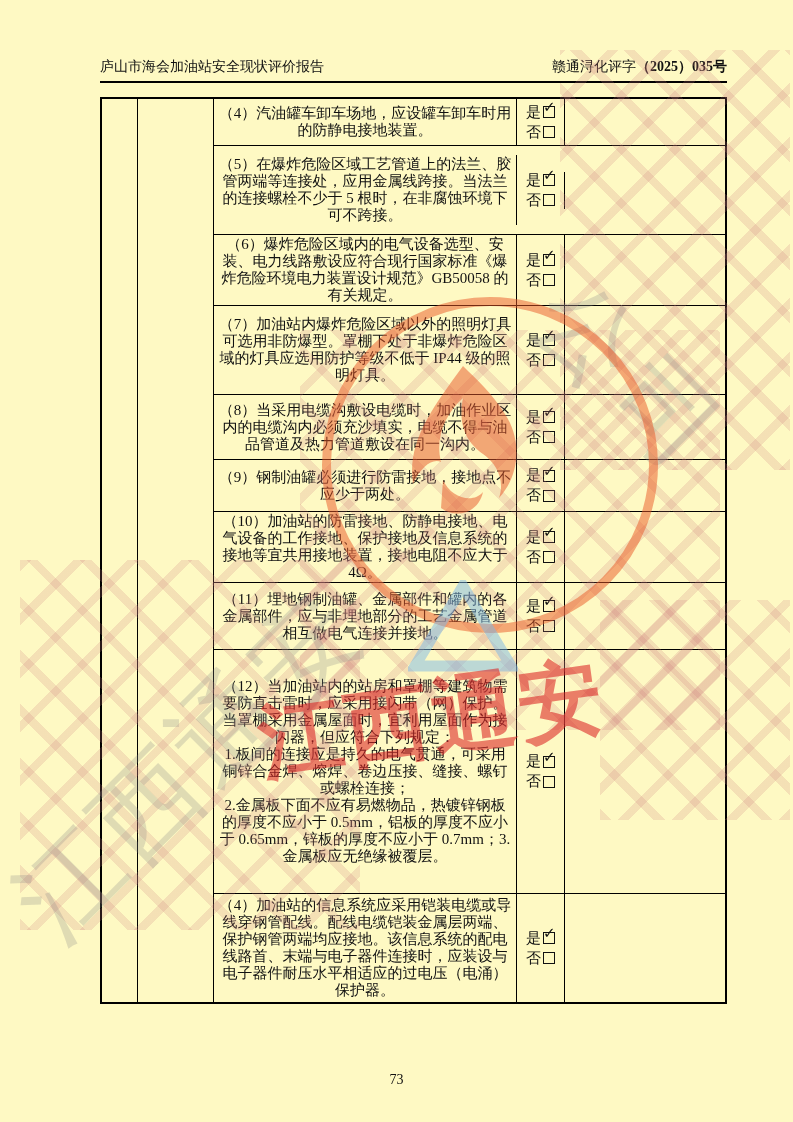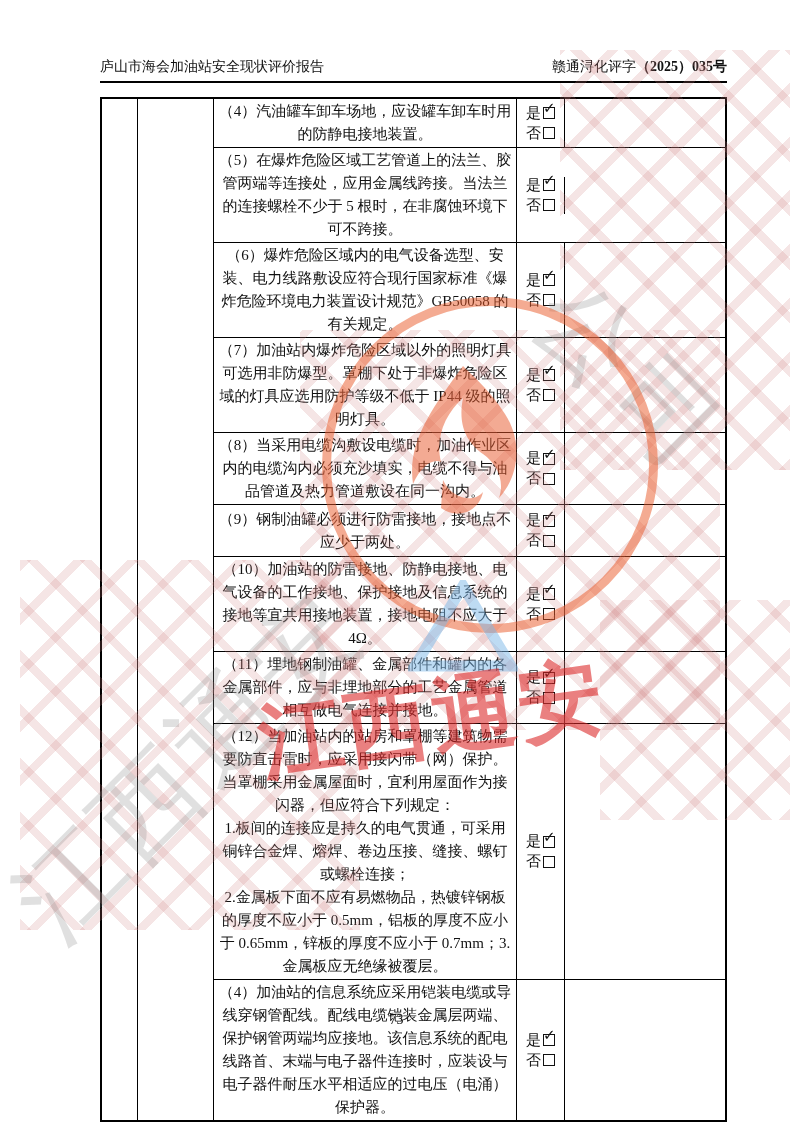--- a/index.html
+++ b/index.html
@@ -1,46 +1,46 @@
 <!DOCTYPE html>
 <html><head>
 <meta charset="utf-8">
 <style>
   html,body{margin:0;padding:0;background:#e9e9e9;}
-  .page{position:relative;width:793px;height:1122px;background:#ffffff;margin:0 auto;
+  .page{position:relative;width:793px;height:1122px;background:#fef9c3;margin:0 auto;
         overflow:hidden;font-family:"Liberation Serif","DejaVu Serif",serif;color:#111;}
 
   
   .header{position:absolute;left:100px;top:58px;width:627px;display:flex;
           justify-content:space-between;align-items:flex-end;
           border-bottom:2px solid #000;padding-bottom:5px;font-size:14px;}
   .header .right b{font-weight:bold;}
 
   
   .doc-table{position:absolute;left:100px;top:97px;width:627px;
              border:2px solid #000;display:flex;box-sizing:border-box;font-size:15px;}
   .col-a{width:35px;border-right:1px solid #000;}
   .col-b{width:75px;border-right:1px solid #000;}
   .col-rest{flex:1;display:flex;flex-direction:column;}
   .t-row{display:flex;border-bottom:1px solid #000;}
   .t-row:last-child{border-bottom:none;}
   .cell-text{width:303px;border-right:1px solid #000;display:flex;align-items:center;
              justify-content:center;text-align:center;white-space:pre-line;
-             line-height:23px;padding:1px 3px;box-sizing:border-box;}
+             line-height:17px;padding:1px 3px;box-sizing:border-box;}
   .cell-check{width:47px;border-right:1px solid #000;display:flex;flex-direction:column;
               align-items:center;justify-content:center;gap:3px;line-height:17px;}
   .cell-empty{flex:1;}
   .opt{display:flex;align-items:center;}
   .box{width:12px;height:12px;border:1.5px solid #111;display:inline-block;margin-left:2px;
        position:relative;box-sizing:border-box;overflow:visible;}
   .box span{position:absolute;left:-1px;top:-7px;font-size:15px;font-weight:bold;
             font-family:"DejaVu Sans",sans-serif;line-height:15px;}
 
   
-  .footer{position:absolute;left:0;top:1012px;width:100%;text-align:center;font-size:14px;}
+  .footer{position:absolute;left:0;top:1072px;width:100%;text-align:center;font-size:14px;}
 
   
   .wm{position:absolute;inset:0;pointer-events:none;}
   .wm-hatch{position:absolute;
     background:
       repeating-linear-gradient(45deg, rgba(205,125,125,.20) 0 8px, transparent 8px 38px),
       repeating-linear-gradient(-45deg, rgba(205,125,125,.20) 0 8px, transparent 8px 38px);}
   .wm-stamp{position:absolute;left:322px;top:297px;width:336px;height:336px;border-radius:50%;
             border:9px solid rgba(233,88,38,.5);box-sizing:border-box;}
   .wm-emblem{position:absolute;left:385px;top:358px;opacity:.5;}

